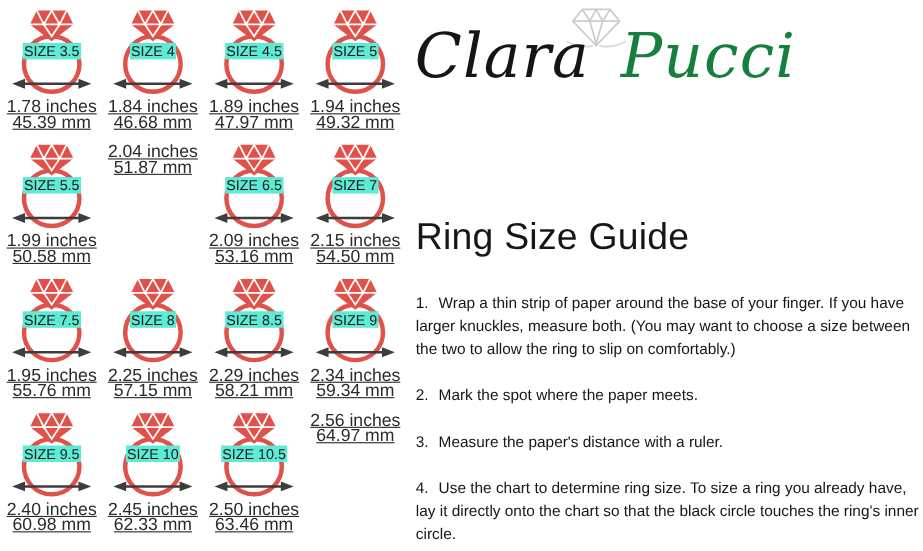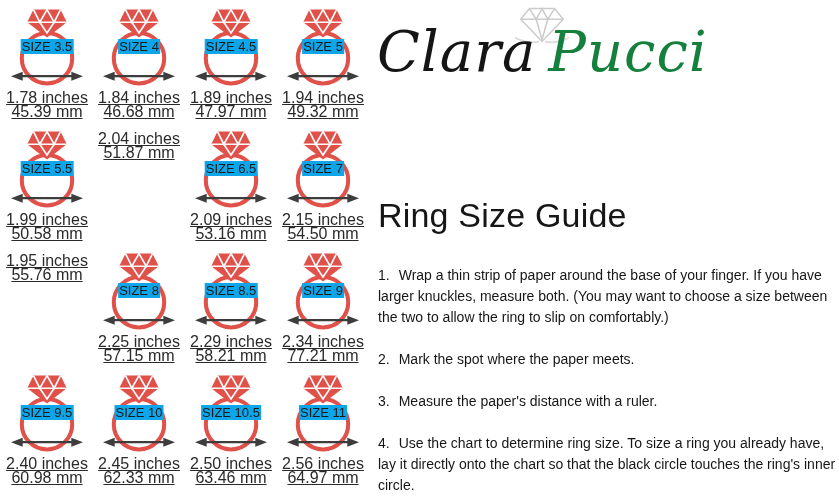--- a/index.html
+++ b/index.html
@@ -34,21 +34,21 @@
   .ring-band { fill: none; stroke: #e0514a; stroke-width: 4.5; }
   .diamond-fill { fill: #e0514a; }
   .diamond-facets polyline { fill: none; stroke: #ffffff; stroke-width: 1.8; }
   .arrow-line { stroke: #3d3d3d; stroke-width: 2.6; }
   .arrow-head { fill: #3d3d3d; }
   .ring-size-label {
     position: absolute;
     top: 33px;
     left: 50%;
     transform: translateX(-50%);
-    background: #0ea5e9;
+    background: #5eead4;
     font-size: 13px;
     line-height: 15px;
     padding: 0 1px;
     white-space: nowrap;
     color: #1a1a1a;
   }
   .ring-measure {
     margin-top: 4px;
     font-size: 16px;
     line-height: 14px;
@@ -62,21 +62,21 @@
     position: absolute;
     left: 2px;
     top: 22px;
     font-family: "DejaVu Serif", serif;
     font-style: italic;
     font-size: 56px;
     line-height: 60px;
     white-space: nowrap;
     letter-spacing: 1px;
   }
-  .logo-first { color: #151515; margin-right: 12px; }
+  .logo-first { color: #151515; margin-right: 28px; }
   .logo-second { color: #15803d; }
   .logo-diamond { position: absolute; left: 138px; top: 2px; }
   .logo-diamond polygon, .logo-diamond polyline, .logo-diamond path {
     fill: none; stroke: #cccccc; stroke-width: 1.6;
   }
   .logo-diamond path.wing { stroke: #dddddd; stroke-width: 2; }
 
   
   .guide-title {
     position: absolute;
@@ -288,20 +288,39 @@
       </svg>
       <div class="ring-size-label">SIZE 7</div>
     </div>
     <div class="ring-measure">
       <div class="val-inches">2.15 inches</div>
       <div class="val-mm">54.50 mm</div>
     </div>
   </div>
 
   <div class="ring-cell">
+    <div class="ring-icon-wrap">
+      <svg class="ring-svg" viewBox="0 0 100 90">
+        <circle class="ring-band" cx="50" cy="58" r="28"></circle>
+        <g>
+          <polygon class="diamond-fill" points="35,4 65,4 72,18 50,35 28,18"></polygon>
+          <g class="diamond-facets">
+            <polyline points="28,18 72,18"></polyline>
+            <polyline points="35,4 42,18 50,4 58,18 65,4"></polyline>
+            <polyline points="42,18 50,30 58,18"></polyline>
+          </g>
+        </g>
+        <g>
+          <line class="arrow-line" x1="21" y1="78" x2="79" y2="78"></line>
+          <polygon class="arrow-head" points="10,78 23,73 23,83"></polygon>
+          <polygon class="arrow-head" points="90,78 77,73 77,83"></polygon>
+        </g>
+      </svg>
+      <div class="ring-size-label">SIZE 7.5</div>
+    </div>
     <div class="ring-measure">
       <div class="val-inches">1.95 inches</div>
       <div class="val-mm">55.76 mm</div>
     </div>
   </div>
 
   <div class="ring-cell">
     <div class="ring-icon-wrap">
       <svg class="ring-svg" viewBox="0 0 100 90">
         <circle class="ring-band" cx="50" cy="58" r="28"></circle>
@@ -368,21 +387,21 @@
         <g>
           <line class="arrow-line" x1="21" y1="78" x2="79" y2="78"></line>
           <polygon class="arrow-head" points="10,78 23,73 23,83"></polygon>
           <polygon class="arrow-head" points="90,78 77,73 77,83"></polygon>
         </g>
       </svg>
       <div class="ring-size-label">SIZE 9</div>
     </div>
     <div class="ring-measure">
       <div class="val-inches">2.34 inches</div>
-      <div class="val-mm">77.21 mm</div>
+      <div class="val-mm">59.34 mm</div>
     </div>
   </div>
 
   <div class="ring-cell">
     <div class="ring-icon-wrap">
       <svg class="ring-svg" viewBox="0 0 100 90">
         <circle class="ring-band" cx="50" cy="58" r="28"></circle>
         <g>
           <polygon class="diamond-fill" points="35,4 65,4 72,18 50,35 28,18"></polygon>
           <g class="diamond-facets">
@@ -451,39 +470,20 @@
       </svg>
       <div class="ring-size-label">SIZE 10.5</div>
     </div>
     <div class="ring-measure">
       <div class="val-inches">2.50 inches</div>
       <div class="val-mm">63.46 mm</div>
     </div>
   </div>
 
   <div class="ring-cell">
-    <div class="ring-icon-wrap">
-      <svg class="ring-svg" viewBox="0 0 100 90">
-        <circle class="ring-band" cx="50" cy="58" r="28"></circle>
-        <g>
-          <polygon class="diamond-fill" points="35,4 65,4 72,18 50,35 28,18"></polygon>
-          <g class="diamond-facets">
-            <polyline points="28,18 72,18"></polyline>
-            <polyline points="35,4 42,18 50,4 58,18 65,4"></polyline>
-            <polyline points="42,18 50,30 58,18"></polyline>
-          </g>
-        </g>
-        <g>
-          <line class="arrow-line" x1="21" y1="78" x2="79" y2="78"></line>
-          <polygon class="arrow-head" points="10,78 23,73 23,83"></polygon>
-          <polygon class="arrow-head" points="90,78 77,73 77,83"></polygon>
-        </g>
-      </svg>
-      <div class="ring-size-label">SIZE 11</div>
-    </div>
     <div class="ring-measure">
       <div class="val-inches">2.56 inches</div>
       <div class="val-mm">64.97 mm</div>
     </div>
   </div>
 </div>
 
   <div class="brand-logo">
     <svg class="logo-diamond" width="58" height="48" viewBox="0 0 60 48">
       <polygon points="17,6 43,6 52,17 30,40 8,17"></polygon>

